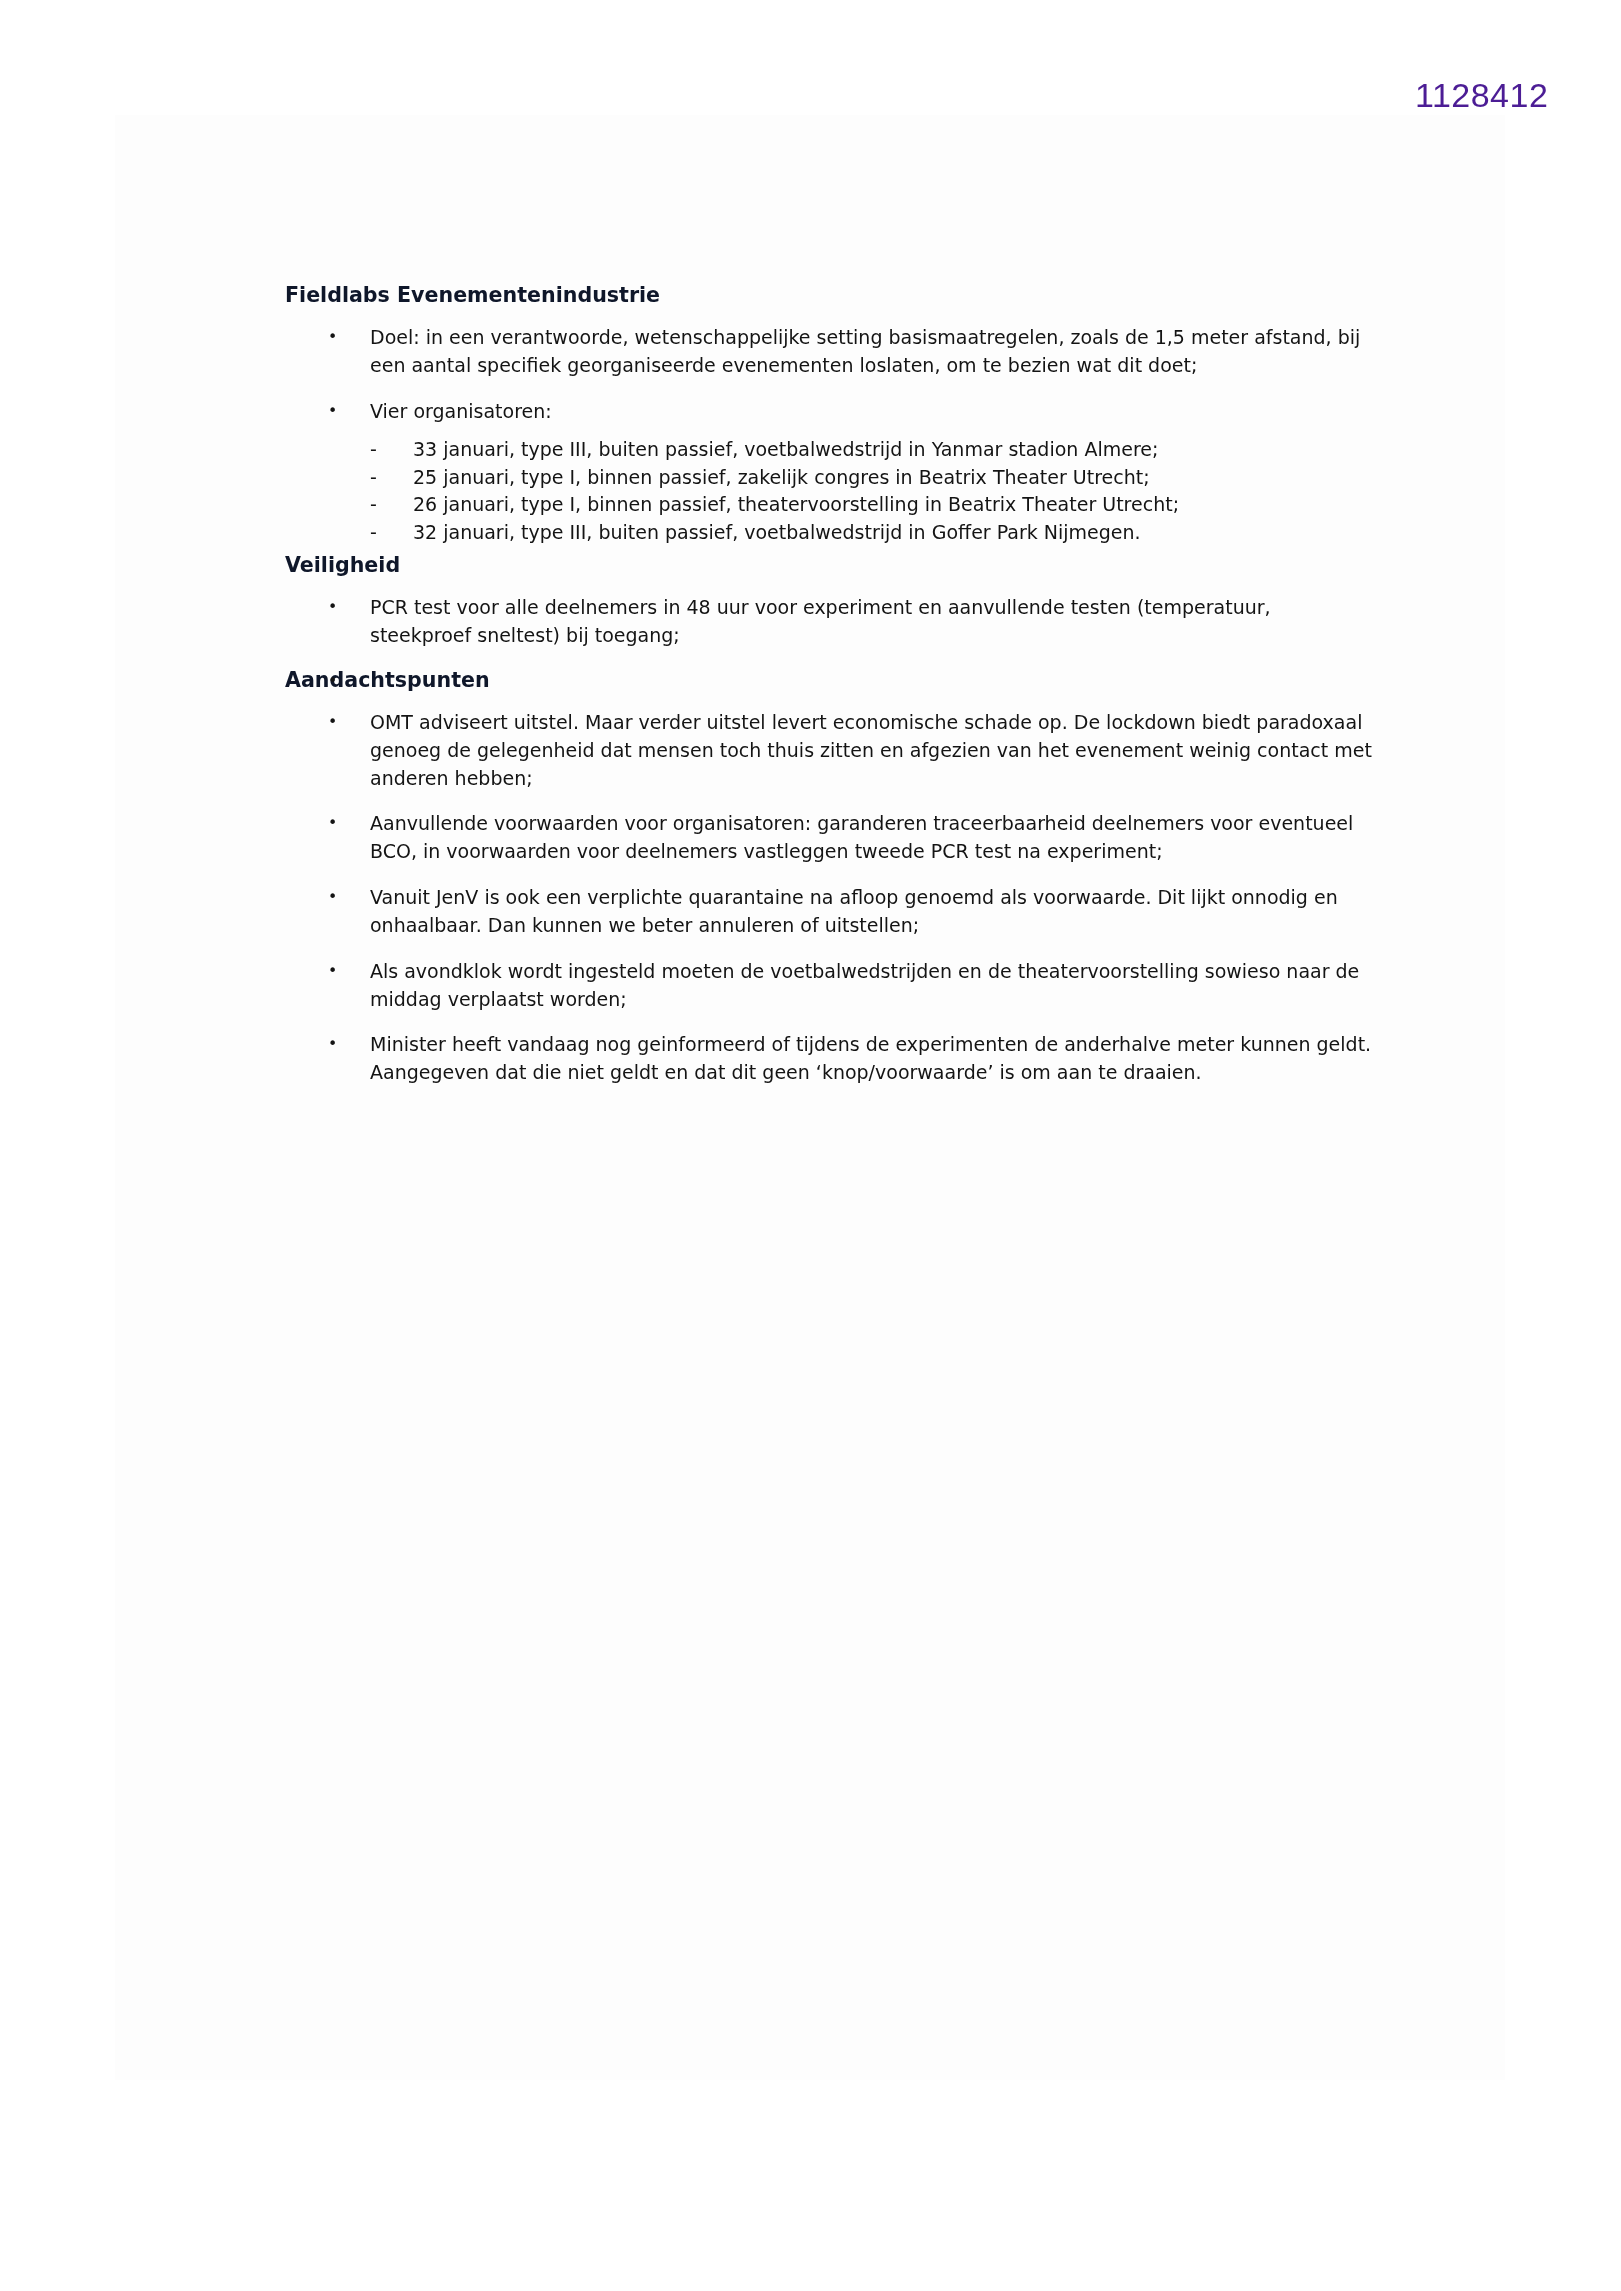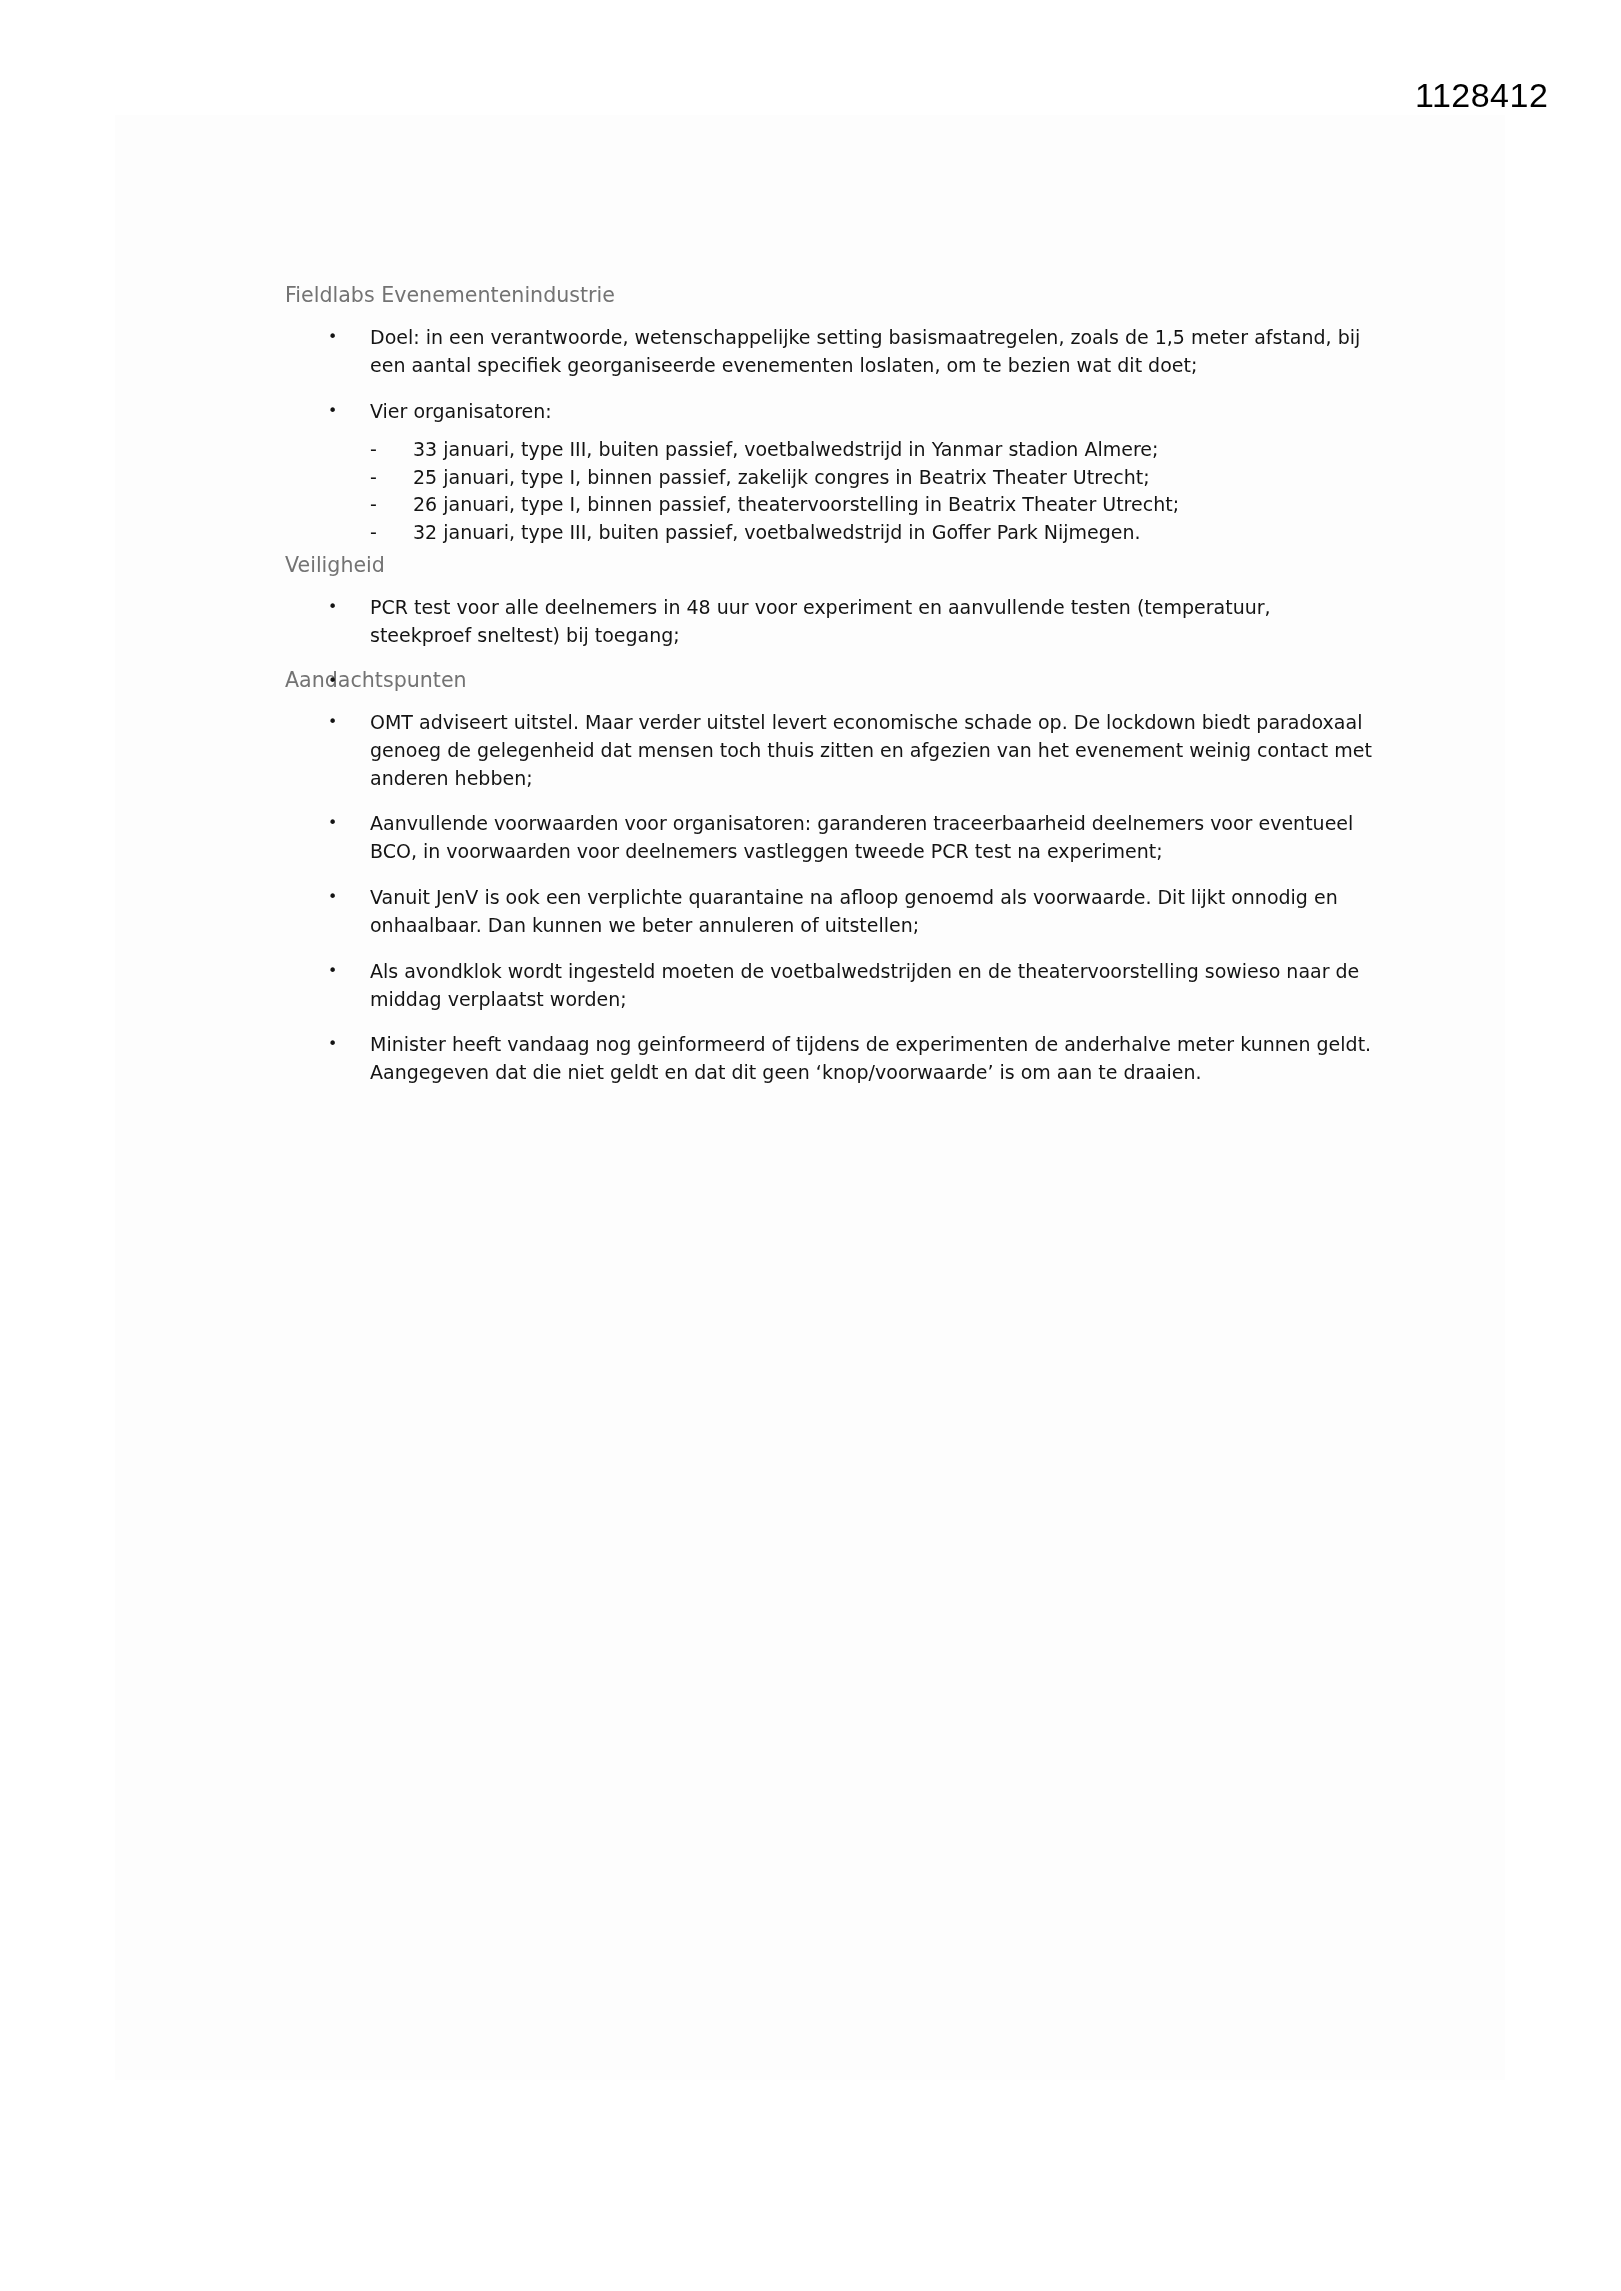--- a/index.html
+++ b/index.html
@@ -22,35 +22,35 @@
       width: 1390px;
       height: 1965px;
       background: #fdfdfd;
     }
     .doc-id {
       position: absolute;
       left: 1415px;
       top: 76px;
       font-family: "Liberation Sans", sans-serif;
       font-size: 34px;
-      color: #000000;
+      color: #4c1d95;
       letter-spacing: 0.5px;
     }
     .content {
       position: absolute;
       left: 285px;
       top: 282px;
       width: 1088px;
     }
     .section-heading {
-      font-weight: normal;
+      font-weight: bold;
       font-size: 20.6px;
       line-height: 27.4px;
       margin: 0 0 13.7px 0;
-      color: #737373;
+      color: #0f172a;
     }
     .bullet-list {
       list-style: none;
       margin: 0;
       padding: 0;
     }
     .bullet-item {
       position: relative;
       padding-left: 85px;
       font-size: 19px;

